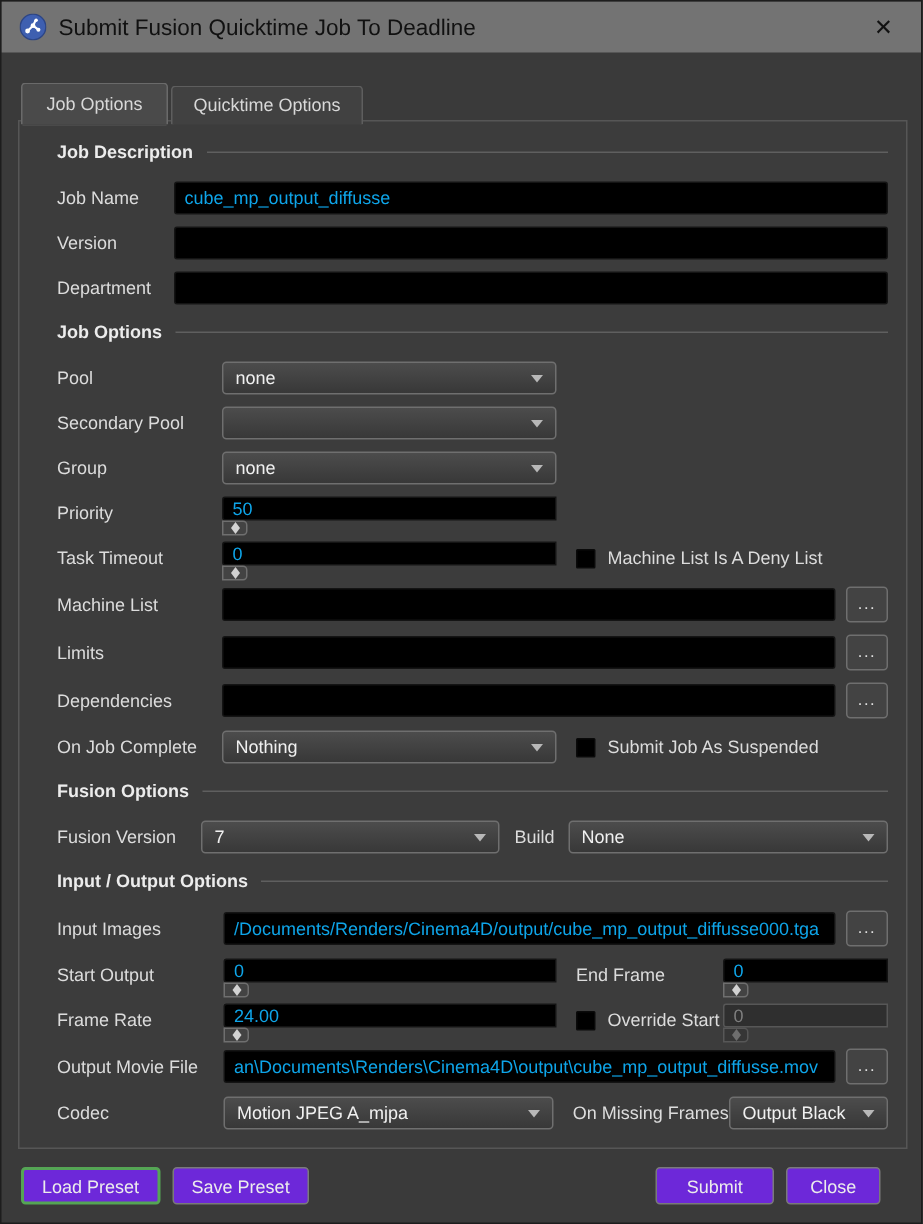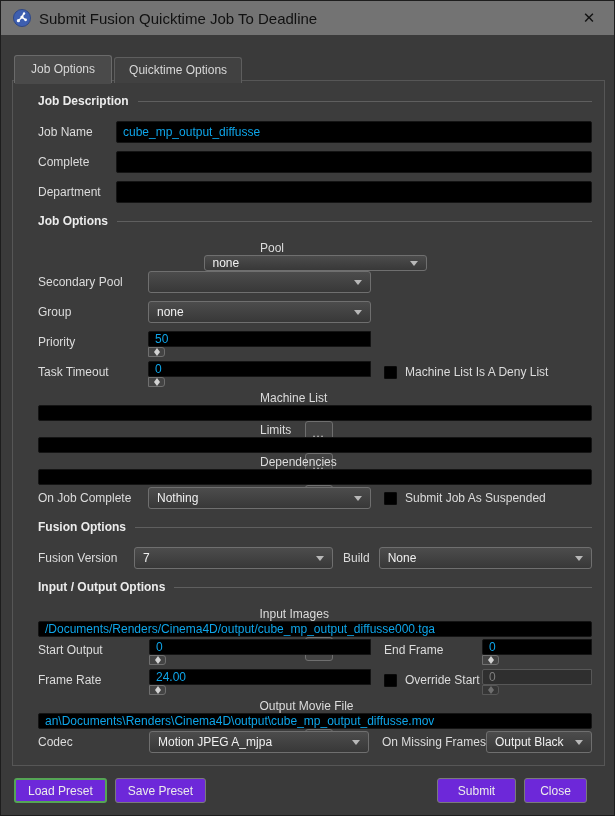--- a/index.html
+++ b/index.html
@@ -31,21 +31,21 @@
   .tab.active::after { content:""; position:absolute; left:0; right:0; bottom:-1px; height:1px; background:#4a4a4a; }
   
   .pane {
     position:absolute; left:11px; top:79px; width:593px; height:686px;
     border:1px solid #565656; background:#3c3c3c; padding:2px 12px 0 25px;
   }
   .group-header { display:flex; align-items:center; margin:10px 0 6px 0; height:16px; }
   .group-header .gh-text { font-weight:bold; color:#ececec; font-size:12px; white-space:nowrap; }
   .group-header .gh-line { flex:1; height:1px; background:#5f5f5f; margin-left:9px; }
   .row { display:flex; align-items:center; margin-bottom:8px; height:22px; }
-  .row.tall { height:24px;flex-direction:column; }
+  .row.tall { height:24px; }
   .lbl { color:#dcdcdc; white-space:nowrap; flex:0 0 auto; }
   .lw78 { width:78px; } .lw110 { width:110px; } .lw96 { width:96px; } .lw111 { width:111px; }
   
   .field {
     background:#000; border:1px solid #141414; border-radius:2px; color:#0ea5e9;
     height:22px; padding:0 6px; font-family:"Liberation Sans","DejaVu Sans",sans-serif;
     font-size:12px; outline:none; width:100%;
   }
   .grow { flex:1 1 auto; min-width:0; }
   
@@ -123,34 +123,34 @@
   <div class="group-header">
     <span class="gh-text">Job Description</span>
     <span class="gh-line"></span>
   </div>
 
   <div class="row" style="margin-top:12px;">
     <span class="lbl lw78">Job Name</span>
     <input class="field grow" value="cube_mp_output_diffusse" style="">
   </div>
   <div class="row">
-    <span class="lbl lw78">Complete</span>
+    <span class="lbl lw78">Version</span>
     <input class="field grow" value="" style="">
   </div>
   <div class="row">
     <span class="lbl lw78">Department</span>
     <input class="field grow" value="" style="">
   </div>
 
   <div class="group-header">
     <span class="gh-text">Job Options</span>
     <span class="gh-line"></span>
   </div>
 
-  <div class="row" style="margin-top:12px;flex-direction:column;">
+  <div class="row" style="margin-top:12px;">
     <span class="lbl lw110">Pool</span>
     <div class="dropdown" style="width:223px;">
       <span class="dd-text">none</span>
       <span class="dd-arrow"></span>
     </div>
   </div>
   <div class="row">
     <span class="lbl lw110">Secondary Pool</span>
     <div class="dropdown" style="width:223px;">
       <span class="dd-text"></span>

